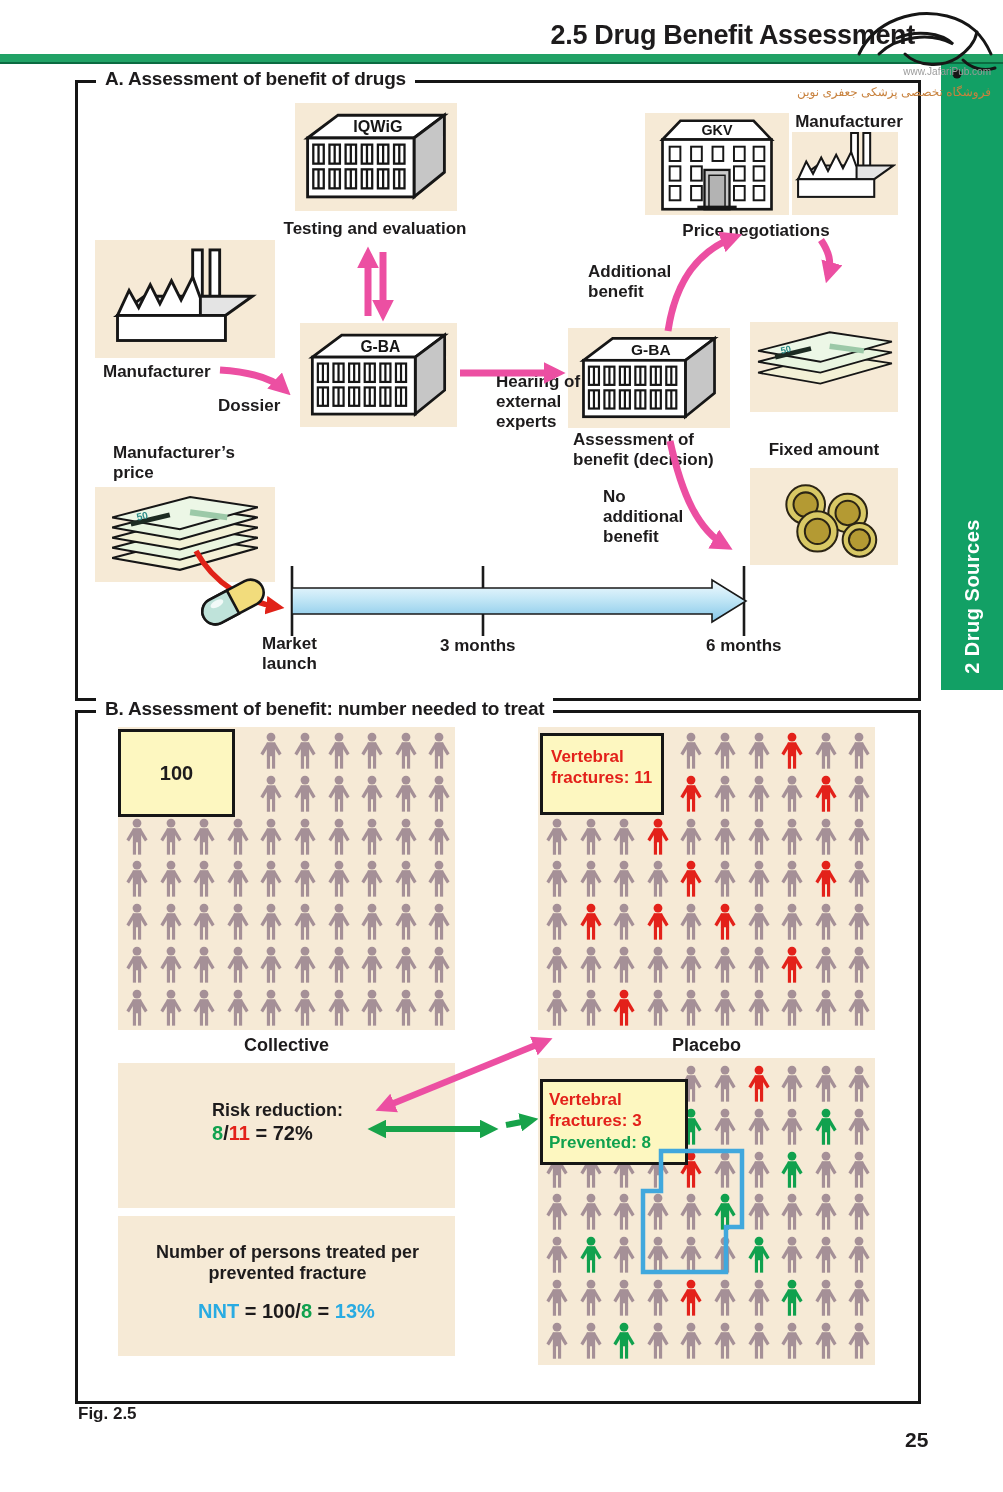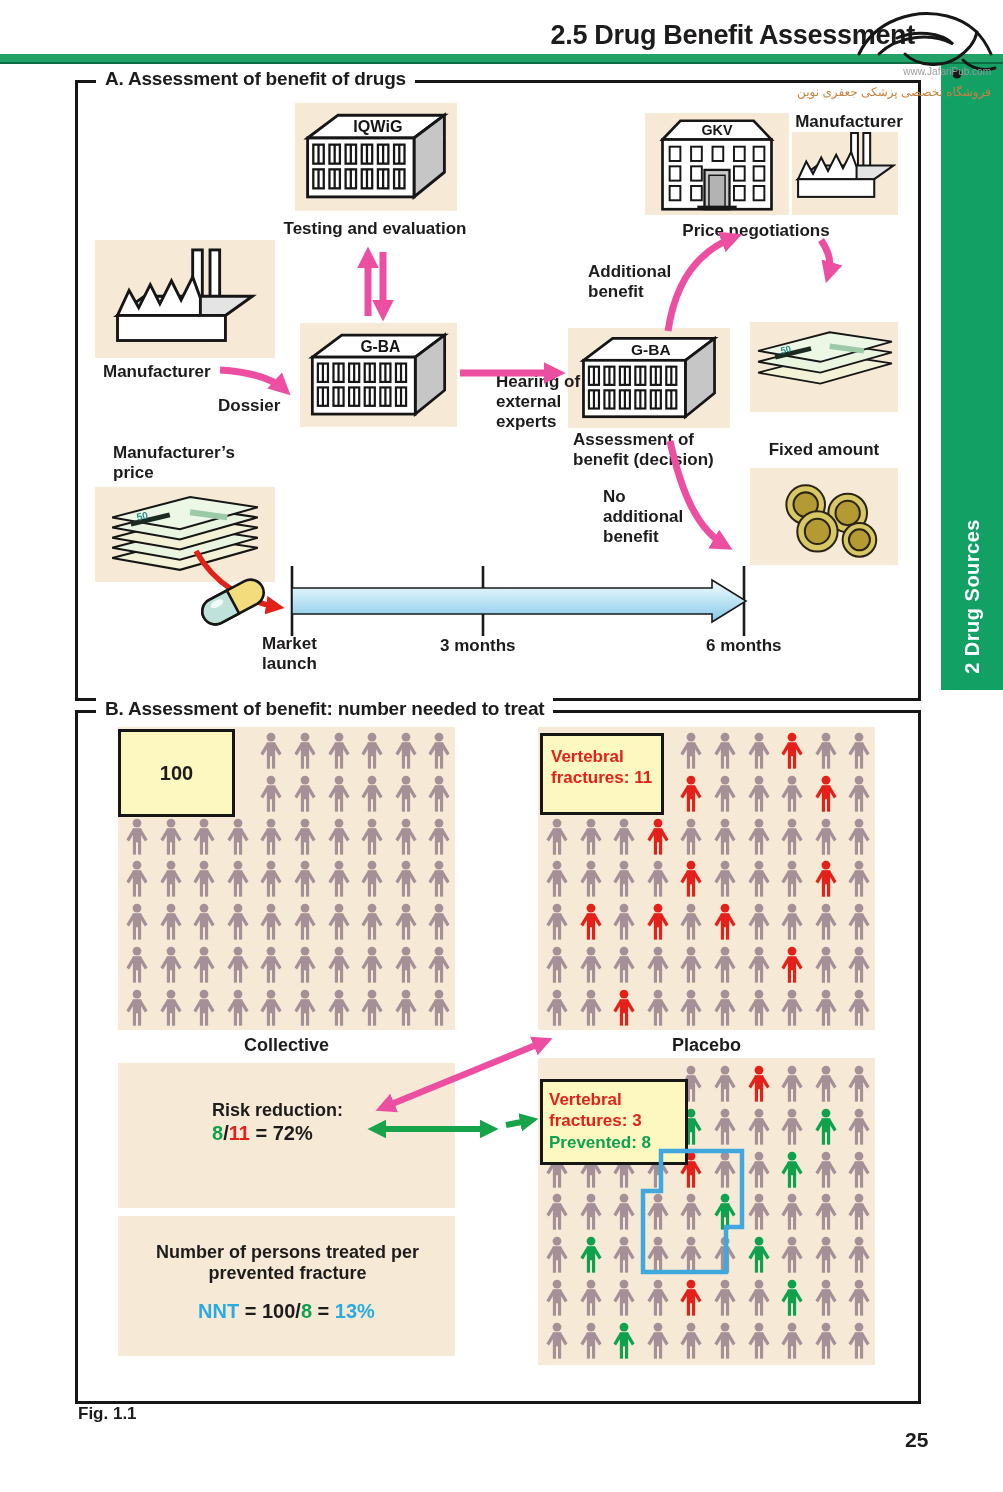--- a/index.html
+++ b/index.html
@@ -2150,21 +2150,21 @@
   <div class="lbl" style="left:212px;top:1100px;font-size:18px;">Risk reduction:</div>
   <div class="lbl" style="left:212px;top:1122px;font-size:20px;">
     <span class="grn">8</span><span>/</span><span class="red">11</span><span> = 72%</span>
   </div>
 
   <div class="lbl ctr" style="left:150px;top:1242px;width:275px;font-size:18px;">Number of persons treated per prevented fracture</div>
   <div class="lbl ctr" style="left:118px;top:1300px;width:337px;font-size:20px;">
     <span class="cyn">NNT</span><span> = </span><span>100/</span><span class="grn">8</span><span> = </span><span class="cyn">13%</span>
   </div>
 
-  <div class="lbl" style="left:78px;top:1404px;font-size:17px;">Fig. 1.1</div>
+  <div class="lbl" style="left:78px;top:1404px;font-size:17px;">Fig. 2.5</div>
   <div class="lbl" style="left:905px;top:1428px;font-size:21px;">25</div>
 
   <svg id="overlay" width="1003" height="1492" viewBox="0 0 1003 1492">
     <defs>
       <marker id="mp" viewBox="0 0 10 10" refX="6.5" refY="5" markerWidth="3.1" markerHeight="3.1" orient="auto-start-reverse">
           <path d="M0 0 L10 5 L0 10 Z" fill="#ec4fa2"></path>
         </marker>
       <marker id="mr" viewBox="0 0 10 10" refX="6.5" refY="5" markerWidth="3.4" markerHeight="3.4" orient="auto-start-reverse">
           <path d="M0 0 L10 5 L0 10 Z" fill="#e02218"></path>
         </marker>

